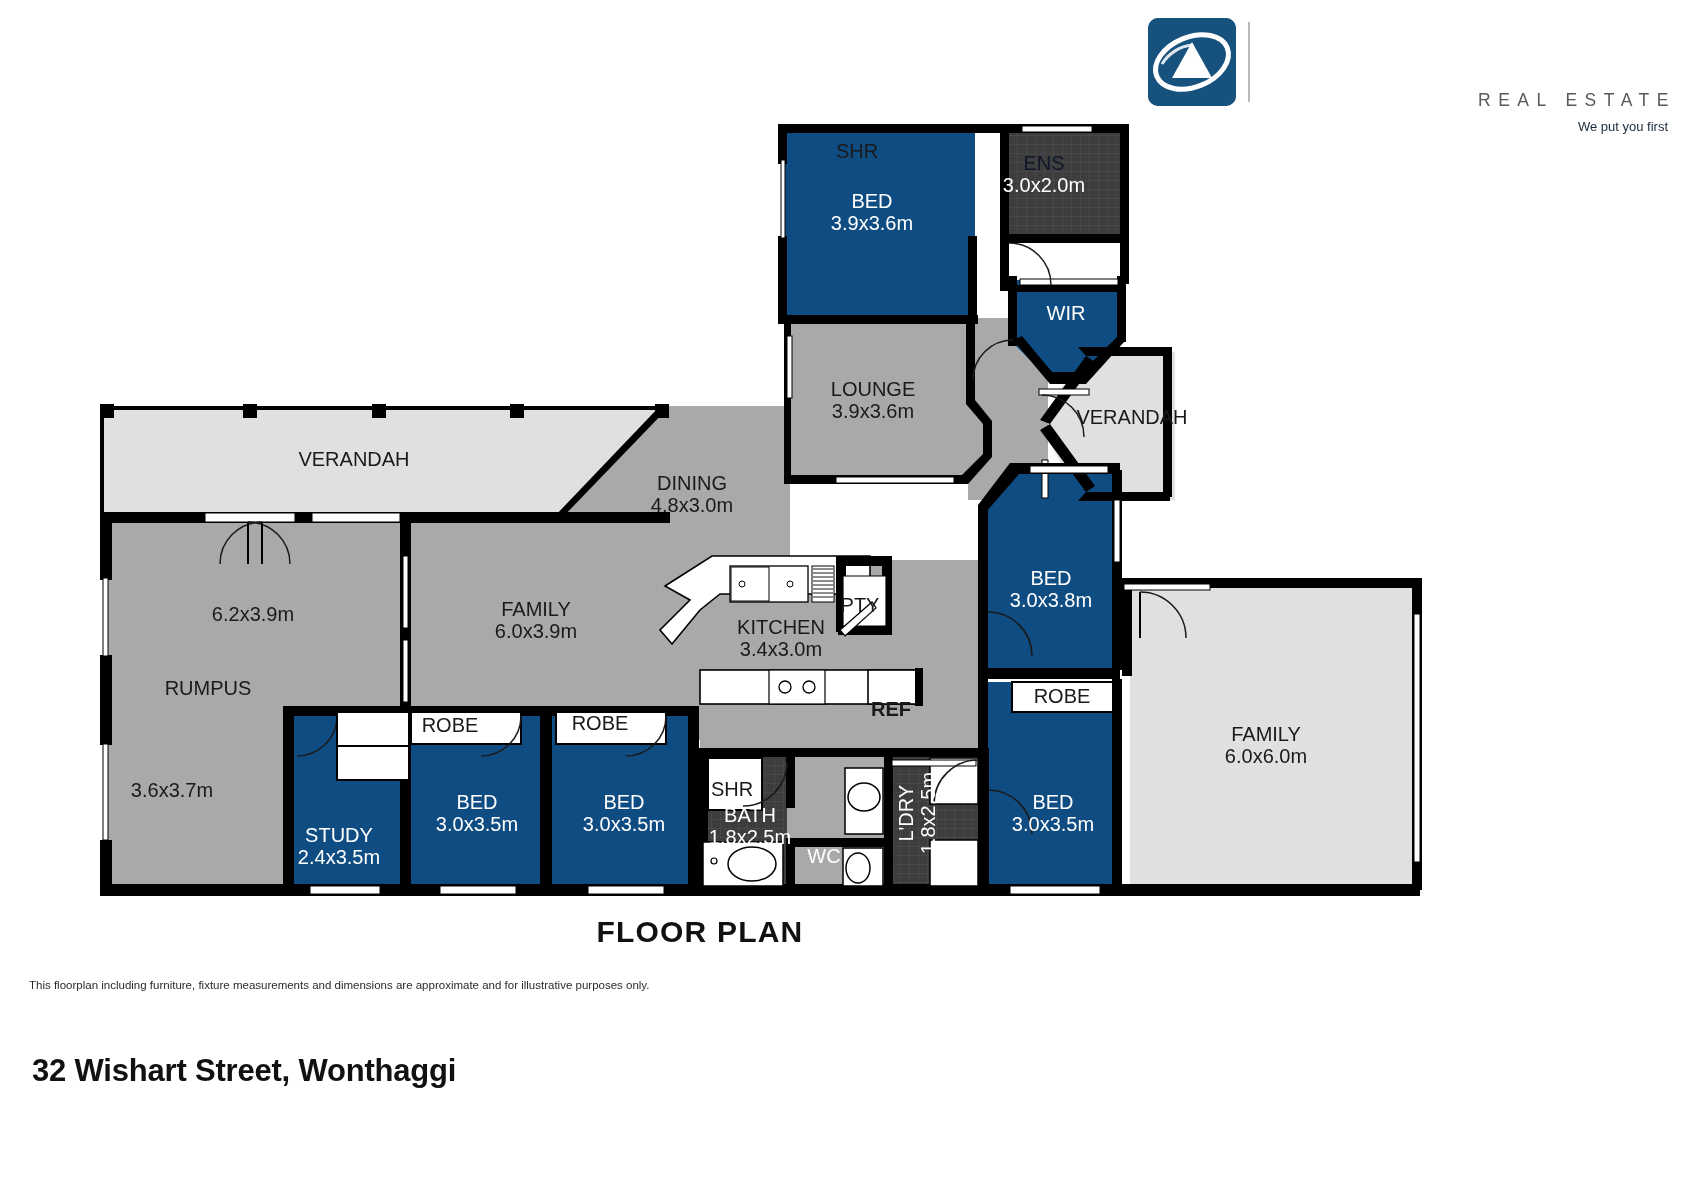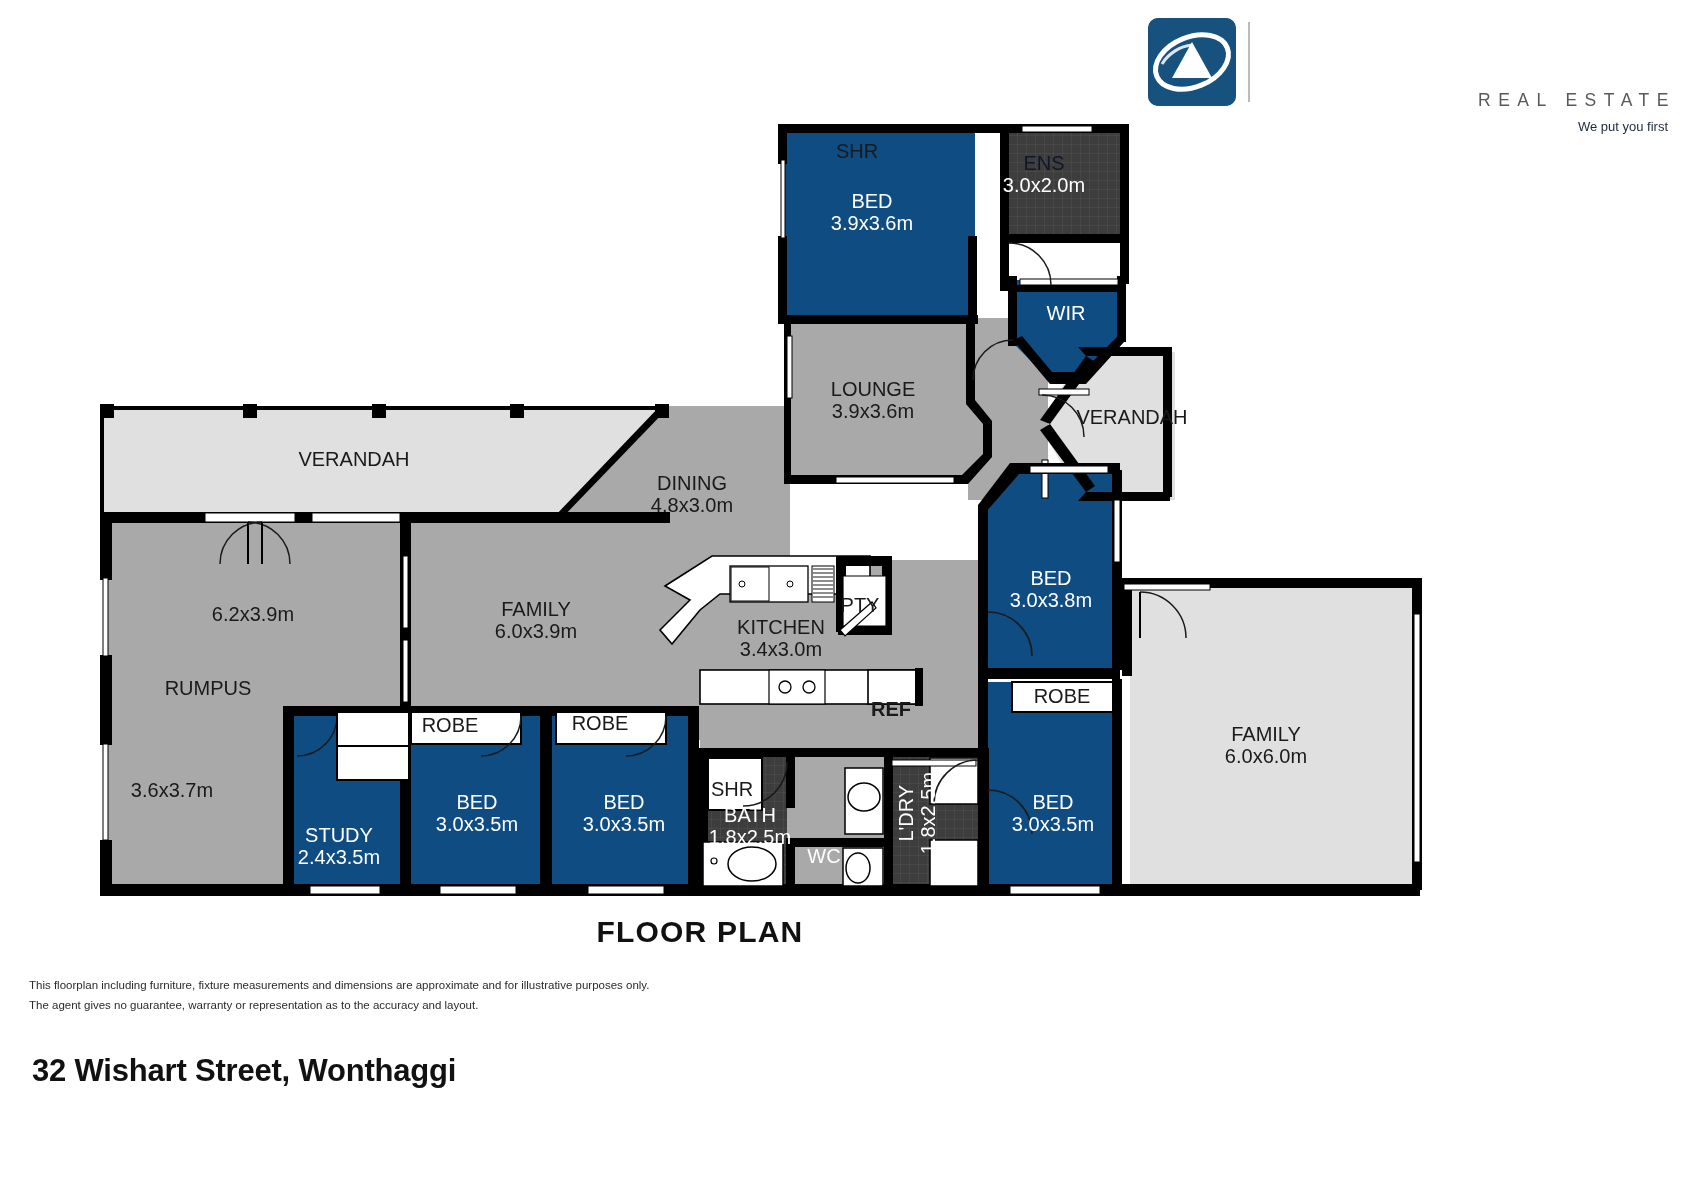--- a/index.html
+++ b/index.html
@@ -368,15 +368,14 @@
   <span class="n">BED</span>
   <span class="d">3.0x3.5m</span>
 </div>
 <div class="lbl dark small" style="left:866px;top:698px;width:50px;font-weight:bold;">
   <span class="n small">REF</span>
 </div>
 
 <div id="floorplan-title">FLOOR PLAN</div>
 <div id="disclaimer">
   <div>This floorplan including furniture, fixture measurements and dimensions are approximate and for illustrative purposes only.</div>
-  <div>The agent gives no guarantee, warranty or representation as to the accuracy and layout.</div>
 </div>
 <div id="address">32 Wishart Street, Wonthaggi</div>
 
 </body></html>

